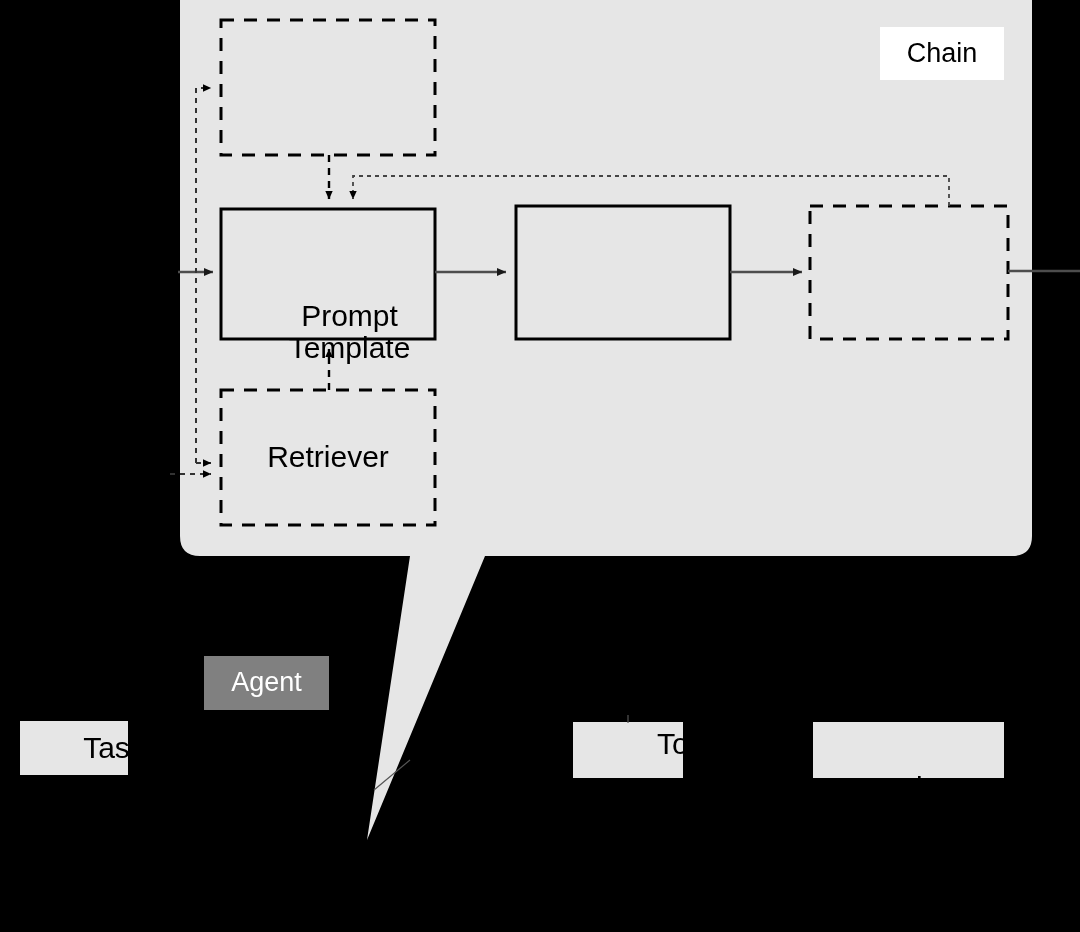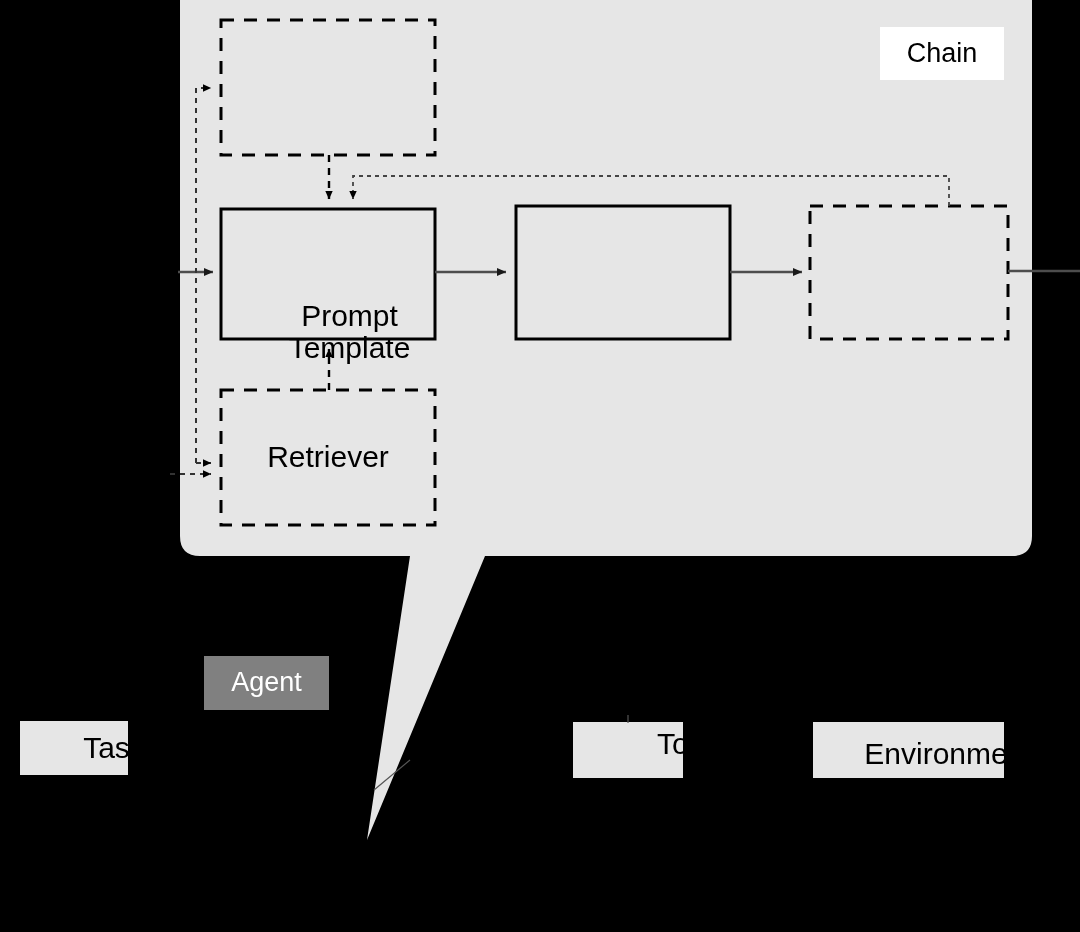--- a/index.html
+++ b/index.html
@@ -79,15 +79,15 @@
   <div class="lbl boxlbl" style="left:221px;top:390px;width:214px;height:135px;">Retriever</div>
 
   <div class="lbl chiplbl" style="left:880px;top:27px;width:124px;height:53px;">Chain</div>
 
   <div class="lbl chiplbl" style="left:204px;top:656px;width:125px;height:54px;color:#fff;">Agent</div>
 
   <div class="lbl smalllbl" style="left:20px;top:721px;width:108px;height:54px;">Task</div>
 
   <div class="lbl smalllbl" style="left:573px;top:722px;width:110px;height:44px;margin-left:24px;">Tools</div>
 
-  <div class="lbl smalllbl" style="left:813px;top:722px;width:191px;height:64px;">Environment</div>
+  <div class="lbl smalllbl" style="left:813px;top:756px;width:191px;height:64px;">Environment</div>
 
 </div>
 
 </body></html>

